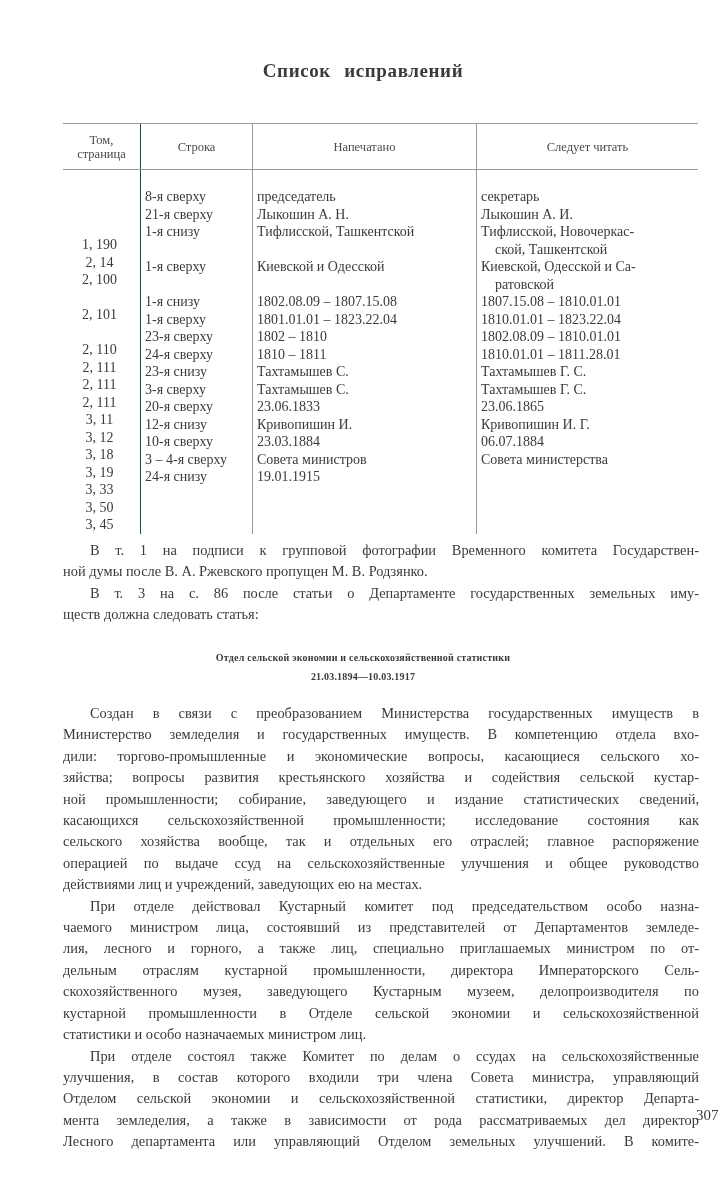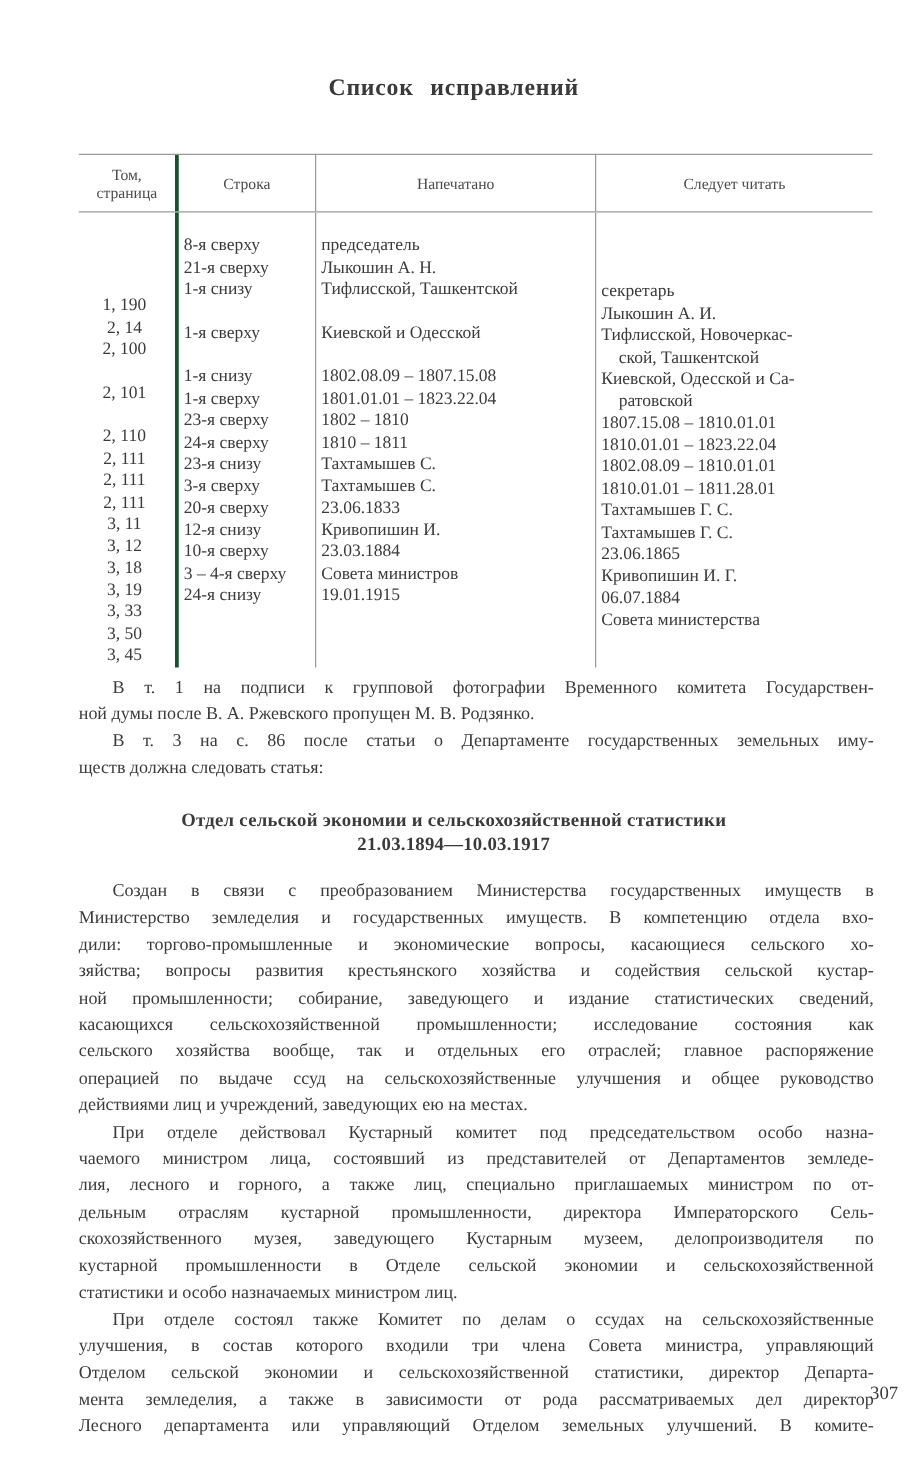--- a/index.html
+++ b/index.html
@@ -54,21 +54,21 @@
     }
     .th {
       text-align: center;
       height: 45px;
       display: flex;
       align-items: center;
       justify-content: center;
       box-sizing: border-box;
     }
     .c1 { width: 77px; }
-    .c2 { width: 112px; border-left: 3px solid #14532d; box-sizing: border-box; }
+    .c2 { width: 112px; border-left: 1px solid #14532d; box-sizing: border-box; }
     .c3 { width: 224px; border-left: 1px solid #9a9a9a; box-sizing: border-box; }
     .c4 { width: 222px; border-left: 1px solid #9a9a9a; box-sizing: border-box; }
     .tbody {
       display: flex;
       padding-top: 18px;
     }
     .col {
       display: flex;
       flex-direction: column;
       box-sizing: border-box;
@@ -104,21 +104,21 @@
     .text .line.indent {
       padding-left: 27px;
     }
     .notes { top: 540px; }
     .section-title {
       position: absolute;
       top: 648px;
       left: 0;
       width: 726px;
       text-align: center;
-      font-size: 15px;
+      font-size: 10px;
       font-weight: bold;
       line-height: 19px;
       color: #3a3a3a;
       letter-spacing: 0.2px;
     }
     .article { top: 703px; }
     .page-number {
       position: absolute;
       top: 1107px;
       left: 696px;
@@ -191,21 +191,21 @@
           <div class="cell " style="height: 17.5px;"><span>1810 – 1811</span></div>
           <div class="cell " style="height: 17.5px;"><span>Тахтамышев С.</span></div>
           <div class="cell " style="height: 17.5px;"><span>Тахтамышев С.</span></div>
           <div class="cell " style="height: 17.5px;"><span>23.06.1833</span></div>
           <div class="cell " style="height: 17.5px;"><span>Кривопишин И.</span></div>
           <div class="cell " style="height: 17.5px;"><span>23.03.1884</span></div>
           <div class="cell " style="height: 17.5px;"><span>Совета министров</span></div>
           <div class="cell " style="height: 17.5px;"><span>19.01.1915</span></div>
         </div>
       <div class="col c4" id="col4">
-          <div class="cell " style="height: 17.5px; margin-top: 37px;"><span>секретарь</span></div>
+          <div class="cell " style="height: 17.5px;"><span>секретарь</span></div>
           <div class="cell " style="height: 17.5px;"><span>Лыкошин А. И.</span></div>
           <div class="cell " style="height: 35px;"><span>Тифлисской, Новочеркас-</span><span class="cont">ской, Ташкентской</span></div>
           <div class="cell " style="height: 35px;"><span>Киевской, Одесской и Са-</span><span class="cont">ратовской</span></div>
           <div class="cell " style="height: 17.5px;"><span>1807.15.08 – 1810.01.01</span></div>
           <div class="cell " style="height: 17.5px;"><span>1810.01.01 – 1823.22.04</span></div>
           <div class="cell " style="height: 17.5px;"><span>1802.08.09 – 1810.01.01</span></div>
           <div class="cell " style="height: 17.5px;"><span>1810.01.01 – 1811.28.01</span></div>
           <div class="cell " style="height: 17.5px;"><span>Тахтамышев Г. С.</span></div>
           <div class="cell " style="height: 17.5px;"><span>Тахтамышев Г. С.</span></div>
           <div class="cell " style="height: 17.5px;"><span>23.06.1865</span></div>

